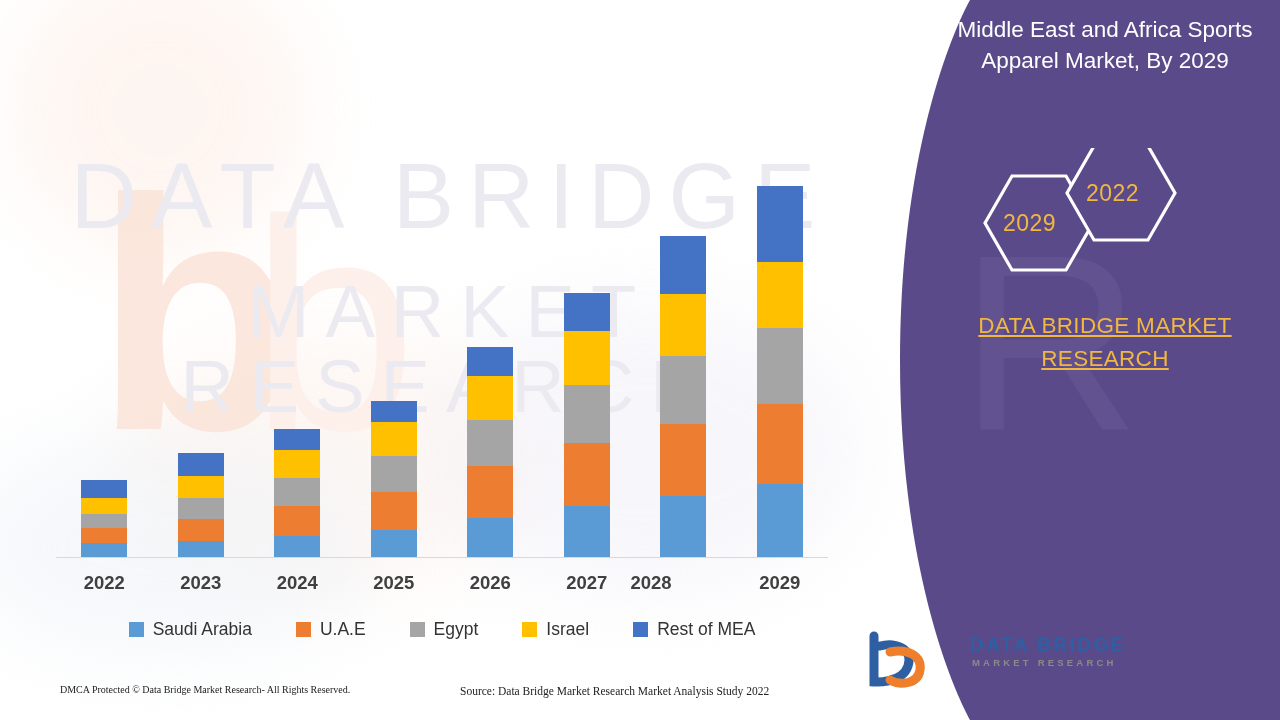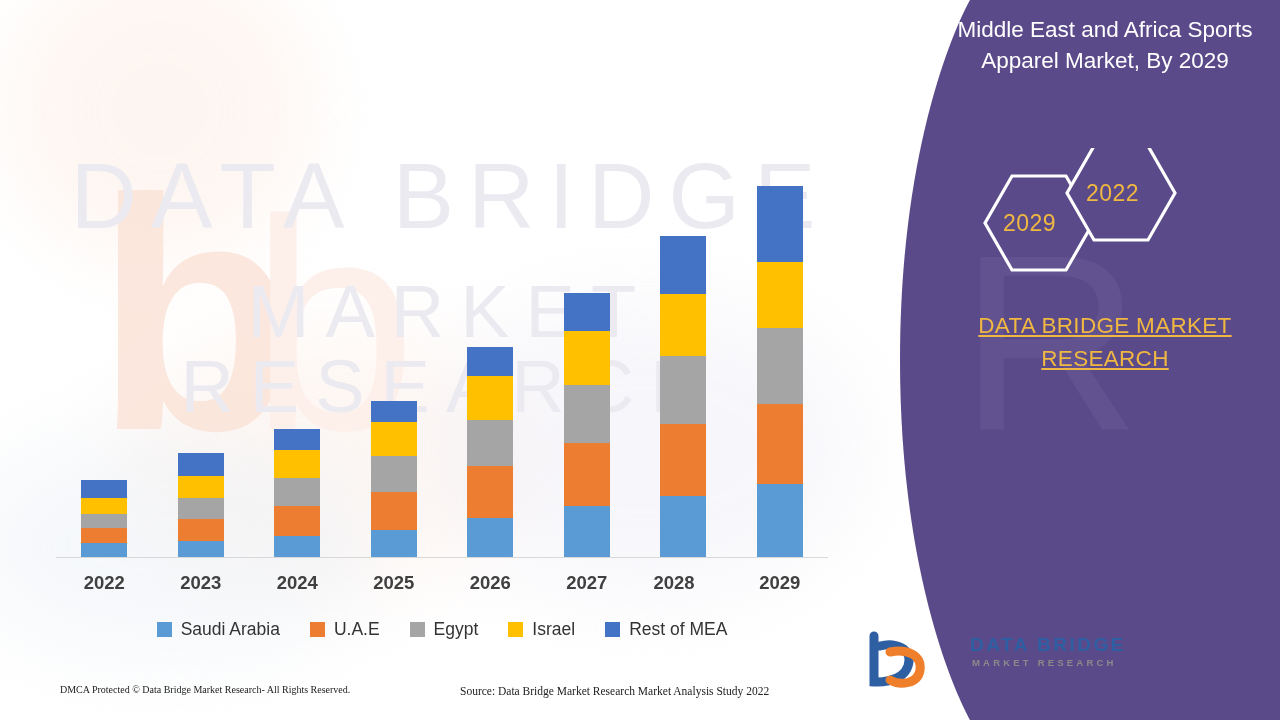--- a/index.html
+++ b/index.html
@@ -75,21 +75,21 @@
     position:absolute; left:56px; top:572px; width:772px; height:28px;
   }
   .x-label{
     position:absolute; top:0; width:96px; text-align:center;
     font-size:18.5px; font-weight:700; color:#404040;
   }
 
   
   #legend{
     position:absolute; left:56px; top:614px; width:772px; height:30px;
-    display:flex; align-items:center; justify-content:center; gap:30px;
+    display:flex; align-items:center; justify-content:center; gap:44px;
   }
   .legend-item{ display:flex; align-items:center; gap:9px; }
   .legend-swatch{ width:15px; height:15px; display:block; }
   .legend-label{ font-size:17.5px; color:#333333; font-weight:400; }
 
   
   #footer{
     position:absolute; left:0; top:684px; width:960px; height:24px;
   }
   #dmca{
@@ -219,21 +219,21 @@
     </div>
   <div id="axis-line"></div>
 
   <div id="x-labels">
       <div class="x-label" style="left: 0.25px;">2022</div>
       <div class="x-label" style="left: 96.75px;">2023</div>
       <div class="x-label" style="left: 193.25px;">2024</div>
       <div class="x-label" style="left: 289.75px;">2025</div>
       <div class="x-label" style="left: 386.25px;">2026</div>
       <div class="x-label" style="left: 482.75px;">2027</div>
-      <div class="x-label" style="left: 570px;">2028</div>
+      <div class="x-label" style="left: 547px;">2028</div>
       <div class="x-label" style="left: 675.75px;">2029</div>
     </div>
 
   <div id="legend">
       <div class="legend-item">
         <span class="legend-swatch" style="background: rgb(91, 155, 213);"></span>
         <span class="legend-label">Saudi Arabia</span>
       </div>
       <div class="legend-item">
         <span class="legend-swatch" style="background: rgb(237, 125, 49);"></span>

